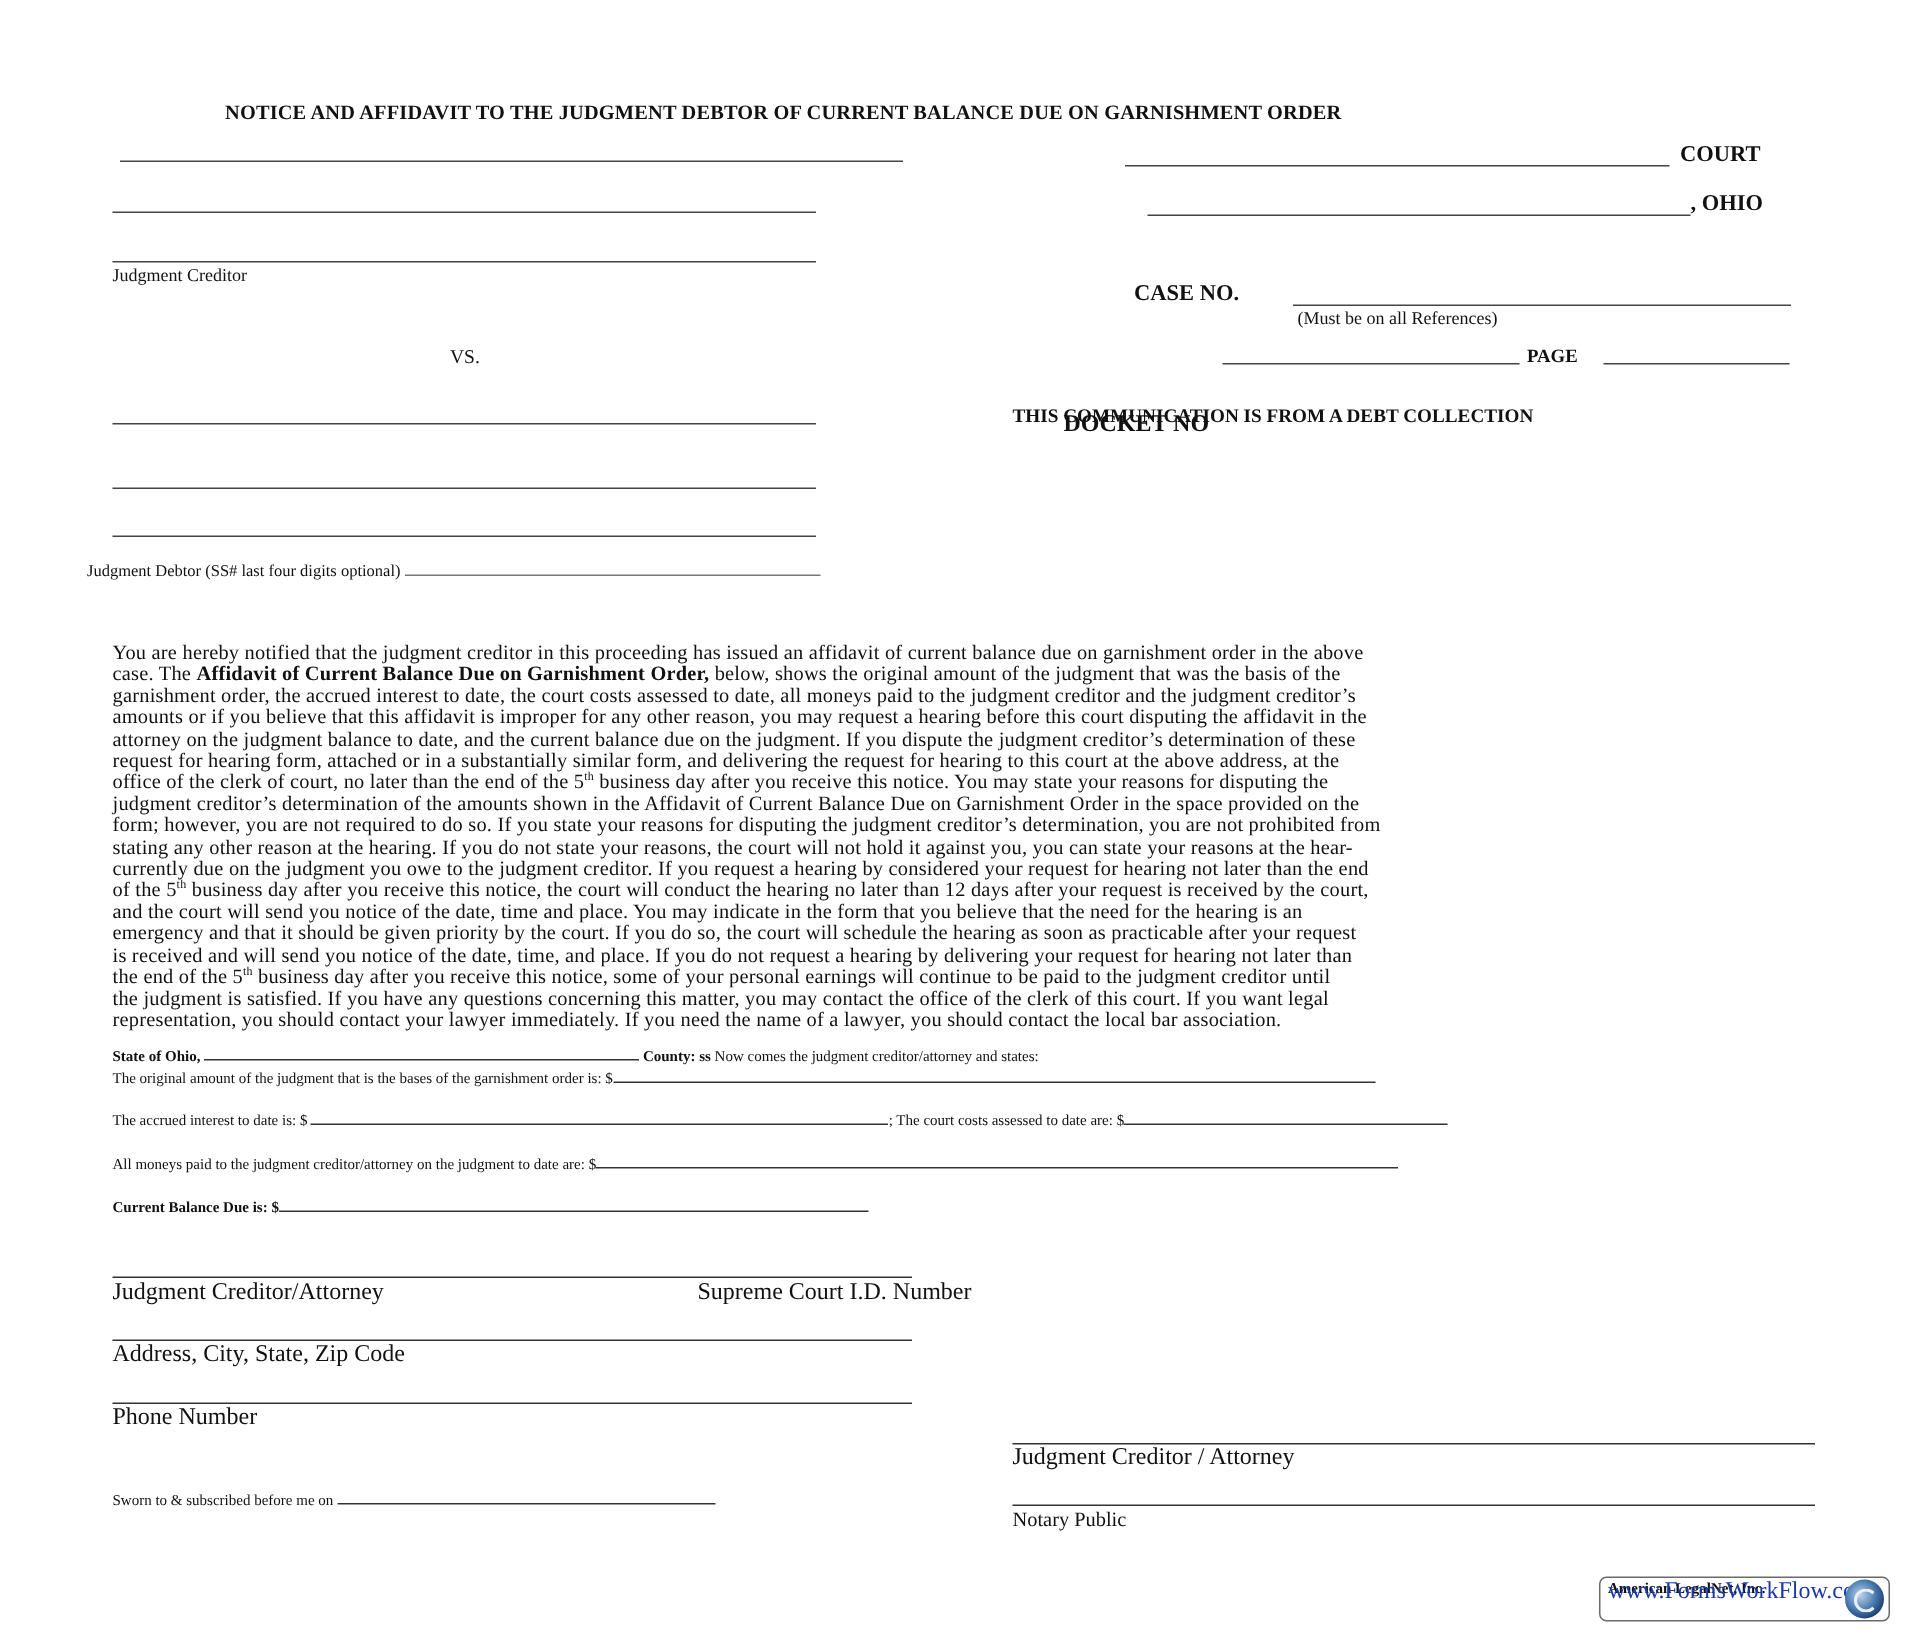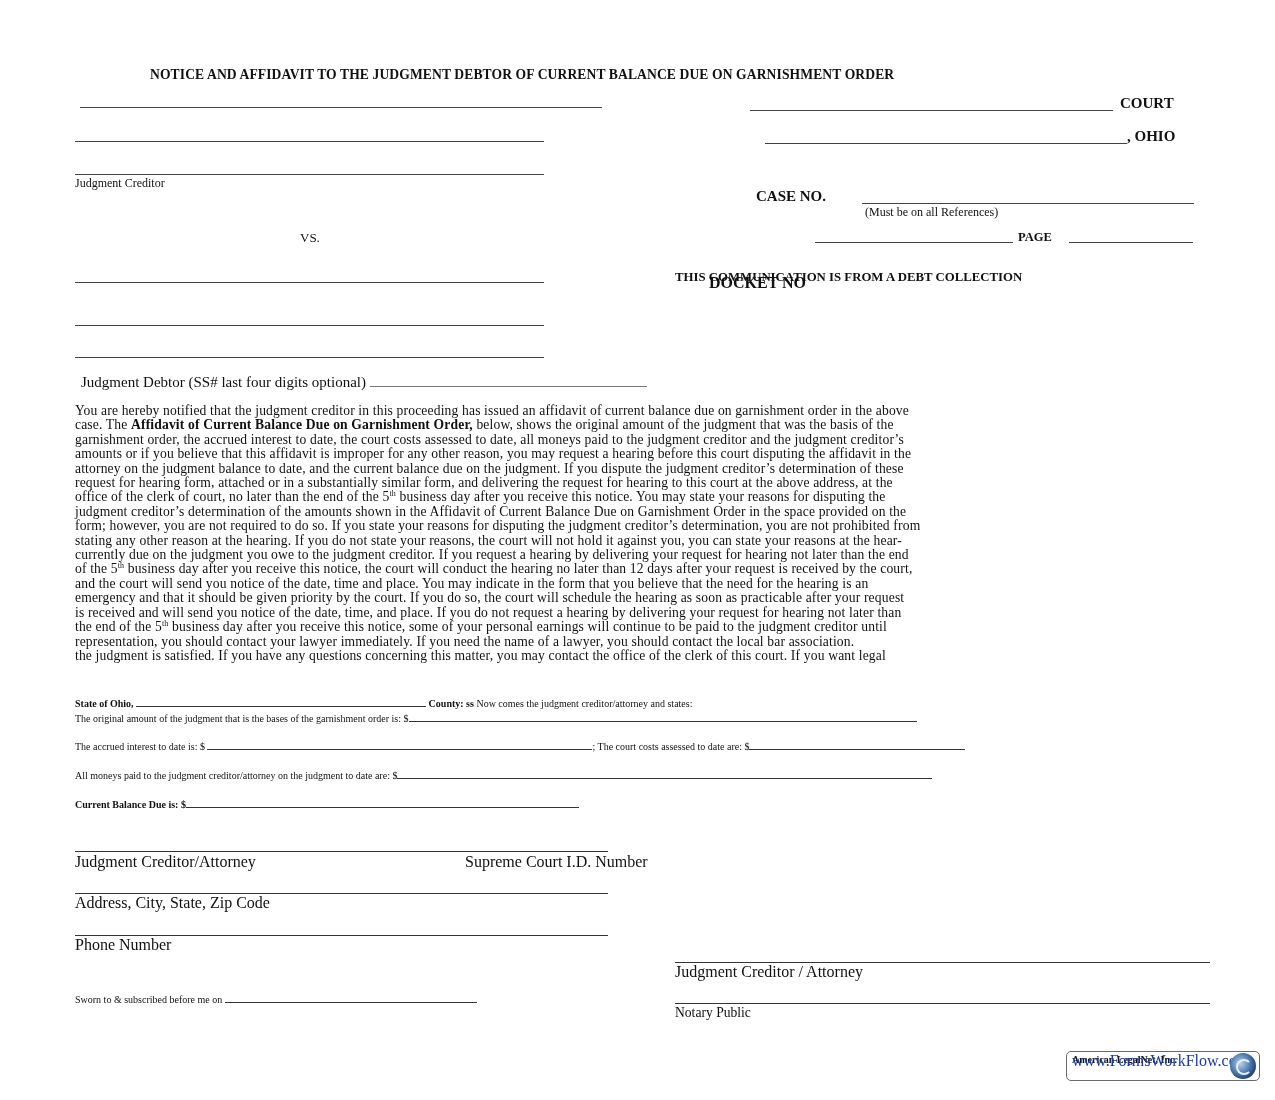--- a/index.html
+++ b/index.html
@@ -8,21 +8,21 @@
     font-family: "Liberation Serif", "DejaVu Serif", serif; color: #111;
   }
   .abs { position: absolute; white-space: nowrap; font-family: Liberation Serif, serif; }
   .b { font-weight: bold; }
   .title { top: 67px; left: 150px; font-size: 13.6px; font-weight: bold; letter-spacing: 0.1px; }
   .line { position: absolute; border-bottom: 1px solid #333; height: 0; }
   .blank-line { position: absolute; border-bottom: 1px solid #444; height: 0; }
   .small { font-size: 12px; }
   .hdr-r { font-size: 15px; font-weight: bold; }
   .body-para {
-    position: absolute; top: 404px; left: 75px; width: 1145px;
+    position: absolute; top: 428px; left: 75px; width: 1145px;
     font-size: 13.6px; line-height: 14.4px; text-align: left;
   }
   .body-para .ln { display: block; white-space: nowrap; letter-spacing: 0.15px; }
   sup { font-size: 8px; line-height: 0; vertical-align: 5px; }
   .field { font-size: 10px; }
   .fill { display: inline-block; border-bottom: 1px solid #333; height: 11px; vertical-align: baseline; }
   .sig-label { font-size: 16px; }
   .badge {
     position: absolute; left: 1066px; top: 1051px; width: 192px; height: 28px;
     border: 1px solid #6a6a6a; border-radius: 5px; background: #fff;
@@ -47,21 +47,21 @@
 <div class="blank-line" style="top:141px;left:75px;width:469px;"></div>
 <div class="blank-line" style="top:174px;left:75px;width:469px;"></div>
 <div class="abs small" style="top:176px;left:75px;">Judgment Creditor</div>
 
 <div class="abs" style="top:230px;left:300px;font-size:13px;">VS.</div>
 
 <div class="blank-line" style="top:282px;left:75px;width:469px;"></div>
 <div class="blank-line" style="top:325px;left:75px;width:469px;"></div>
 <div class="blank-line" style="top:357px;left:75px;width:469px;"></div>
 
-<div class="abs" style="top:374px;left:81px;font-size:15px;">
+<div class="abs" style="top:374px;left:58px;font-size:11px;">
   <span>Judgment Debtor (SS#  last four digits optional)</span>
   <span class="fill" style="width:277px;height:9px;border-bottom-color:#777;"></span>
 </div>
 
 <div class="blank-line" style="top:110px;left:750px;width:363px;"></div>
 <div class="abs hdr-r" style="top:95px;left:1120px;">COURT</div>
 
 <div class="blank-line" style="top:143px;left:765px;width:362px;"></div>
 <div class="abs hdr-r" style="top:128px;left:1127px;">, OHIO</div>
 
@@ -80,28 +80,28 @@
     <span class="ln"><span>You are hereby notified that the judgment creditor in this proceeding has issued an affidavit of current balance due on garnishment order in the above</span></span>
     <span class="ln"><span>case.  The </span><span style="font-weight: bold;">Affidavit of Current Balance Due on Garnishment Order,</span><span> below, shows the original amount of the judgment that was the basis of the</span></span>
     <span class="ln"><span>garnishment order, the accrued interest to date, the court costs assessed to date, all moneys paid to the judgment creditor and the judgment creditor’s</span></span>
     <span class="ln"><span>amounts or if you believe that this affidavit is improper for any other reason, you may request a hearing before this court disputing the affidavit in the</span></span>
     <span class="ln"><span>attorney on the judgment balance to date, and the current balance due on the judgment.  If you dispute the judgment creditor’s determination of these</span></span>
     <span class="ln"><span>request for hearing form, attached or in a substantially similar form, and delivering the request for hearing to this court at the above address, at the</span></span>
     <span class="ln"><span>office of the clerk of court, no later than the end of the 5</span><sup>th</sup><span> business day after you receive this notice.  You may state your reasons for disputing the</span></span>
     <span class="ln"><span>judgment creditor’s determination of the amounts shown in the Affidavit of Current Balance Due on Garnishment Order in the space provided on the</span></span>
     <span class="ln"><span>form; however, you are not required to do so.  If you state your reasons for disputing the judgment creditor’s determination, you are not prohibited from</span></span>
     <span class="ln"><span>stating any other reason at the hearing.  If you do not state your reasons, the court will not hold it against you, you can state your reasons at the hear-</span></span>
-    <span class="ln"><span>currently due on the judgment you owe to the judgment creditor.  If you request a hearing by delivering your request for hearing not later than the end</span></span>
+    <span class="ln"><span>currently due on the judgment you owe to the judgment creditor.  If you request a hearing by considered your request for hearing not later than the end</span></span>
     <span class="ln"><span>of the 5</span><sup>th</sup><span> business day after you receive this notice,  the court will conduct the hearing no later than 12 days after your request is received by the court,</span></span>
     <span class="ln"><span>and the court will send you notice of the date, time and place.  You may indicate in the form that you believe that the need for the hearing is an</span></span>
     <span class="ln"><span>emergency and that it should be given priority by the court.  If you do so, the court will schedule the hearing as soon as practicable after your request</span></span>
     <span class="ln"><span>is received and will send you notice of the date, time, and place.  If you do not request a hearing by delivering your request for hearing not later than</span></span>
     <span class="ln"><span>the end of the 5</span><sup>th</sup><span> business day after you receive this notice, some of your personal earnings will continue to be paid to the judgment creditor until</span></span>
+    <span class="ln"><span>the judgment is satisfied.  If you have any questions concerning this matter, you may contact the office of the clerk of this court.  If you want legal</span></span>
     <span class="ln"><span>representation, you should contact your lawyer immediately.  If you need the name of a lawyer, you should contact the local bar association.</span></span>
-    <span class="ln"><span>the judgment is satisfied.  If you have any questions concerning this matter, you may contact the office of the clerk of this court.  If you want legal</span></span>
   </div>
 
 <div class="abs field" style="top:695px;left:75px;">
   <span class="b">State of Ohio,</span>
   <span class="fill" style="width:290px;"></span>
   <span class="b">County: ss</span>
   <span>Now comes the judgment creditor/attorney and states:</span>
 </div>
 
 <div class="abs field" style="top:710px;left:75px;">

